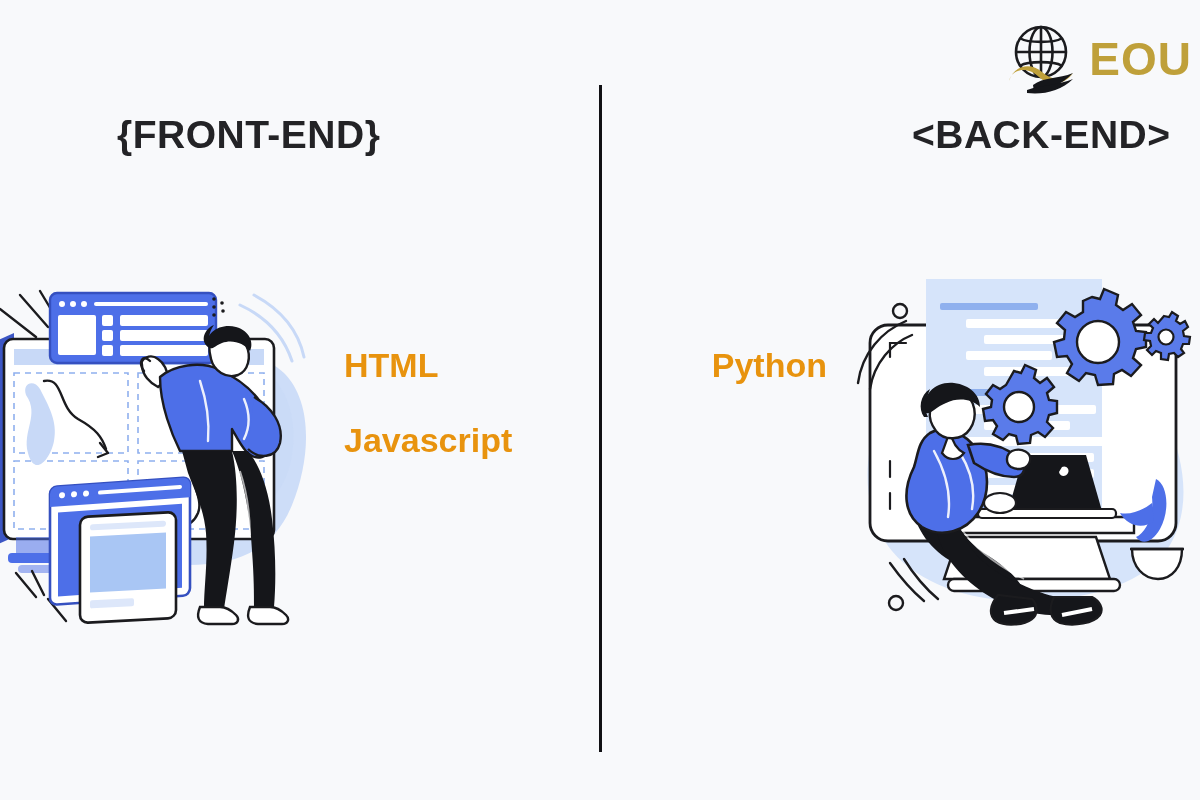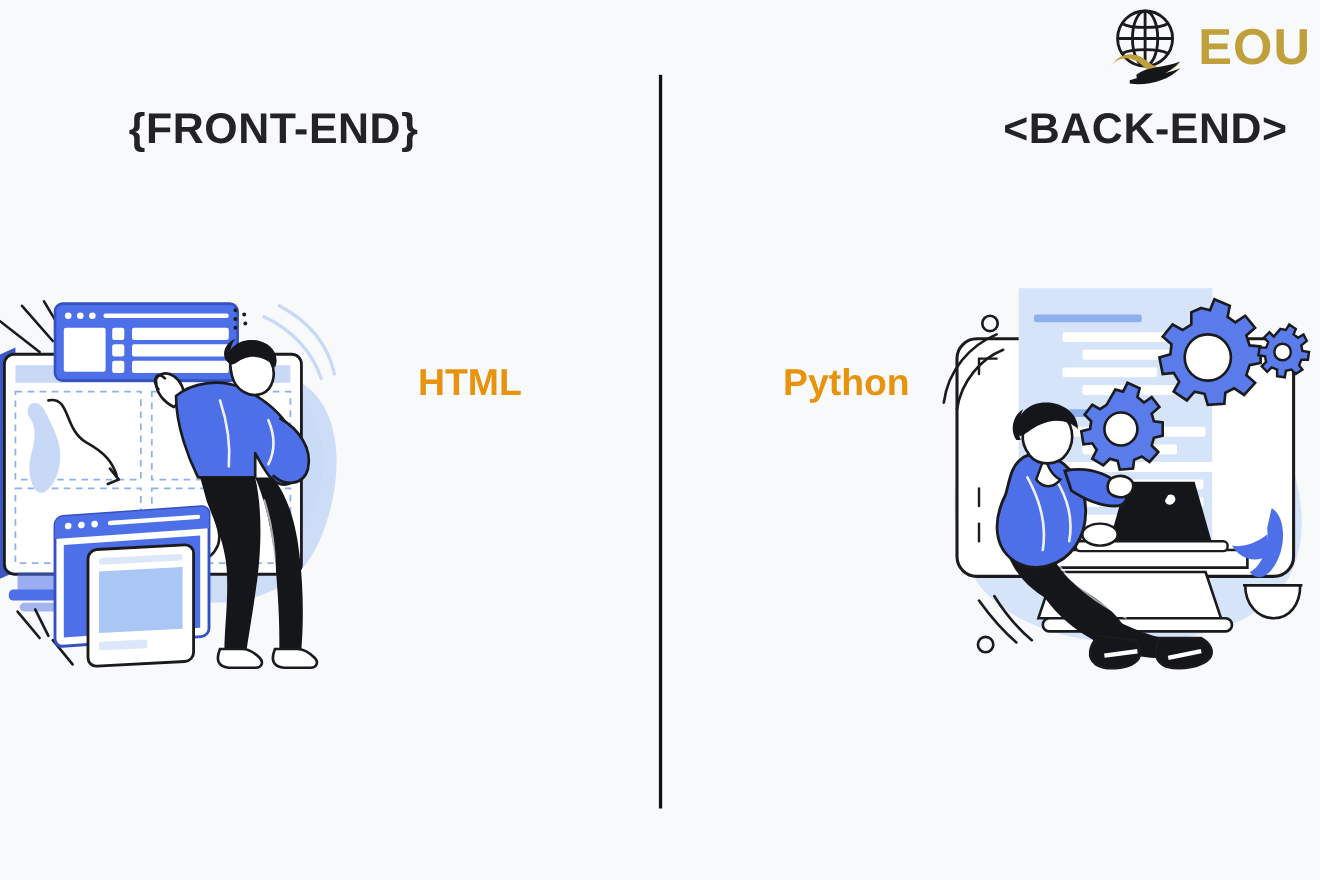--- a/index.html
+++ b/index.html
@@ -6,20 +6,21 @@
   html, body {
     width:1200px; height:800px;
     background:#F8F9FB;
     font-family:"Liberation Sans", sans-serif;
     overflow:hidden;
   }
   #page {
     position:relative;
     width:1200px; height:659px;
     background:#F8F9FB;
+    margin-top:17px;
   }
 
   
   #brand-logo {
     position:absolute; top:6px; right:8px;
     display:flex; align-items:center; gap:10px;
   }
   #brand-logo .globe-wrap { width:76px; height:72px; display:block; }
   #brand-logo .brand-text {
     font-size:46px; font-weight:bold; letter-spacing:1px;
@@ -40,21 +41,21 @@
     position:absolute; left:599px; top:68px;
     width:3px; height:667px; background:#111114;
   }
 
   
   .tech-list { position:absolute; }
   .tech-item {
     font-size:34px; font-weight:bold; color:#E8930E;
     line-height:1; white-space:nowrap;
   }
-  #front-end-tech-list { left:380px; top:331px; text-align:left; }
+  #front-end-tech-list { left:344px; top:331px; text-align:left; }
   #front-end-tech-list .tech-item { margin-bottom:41px; }
   #back-end-tech-list { right:373px; top:331px; text-align:left; }
   #back-end-tech-list .tech-item { margin-bottom:41px; }
 
   
   .illustration { position:absolute; }
   #front-end-illustration { left:-8px; top:248px; width:350px; height:365px; }
   #back-end-illustration  { left:848px; top:248px; width:352px; height:368px; }
 </style>
 </head>
@@ -356,19 +357,20 @@
       <g stroke="#1B1B1E" stroke-width="2.4" fill="none" stroke-linecap="round">
         <path d="M42 298 C52 312, 64 326, 76 336"></path>
         <path d="M56 294 C66 310, 78 324, 90 334"></path>
         <circle cx="48" cy="338" r="7"></circle>
       </g>
     </svg>
   </div>
 
   <div class="tech-list" id="front-end-tech-list">
     <div class="tech-item">HTML</div>
+    <div class="tech-item">Javascript</div>
   </div>
 
   <div class="tech-list" id="back-end-tech-list">
     <div class="tech-item">Python</div>
   </div>
 
 </div>
 
 </body></html>

